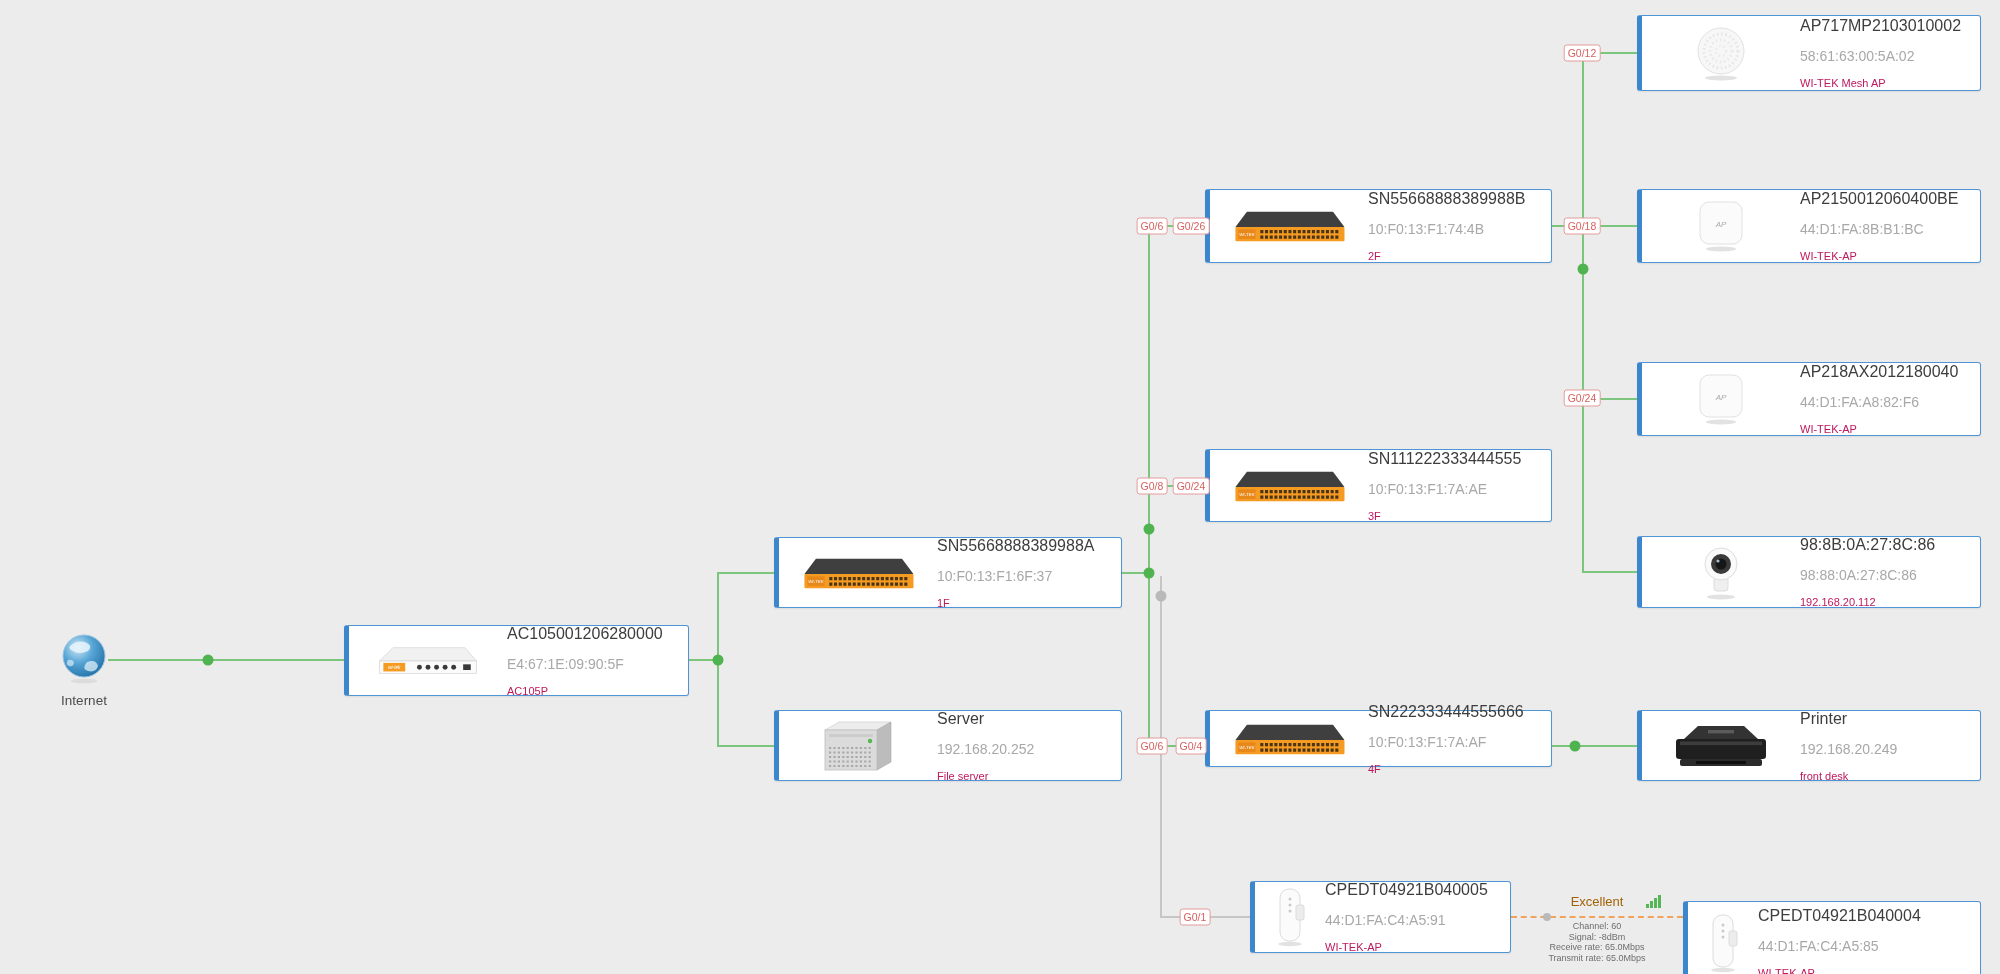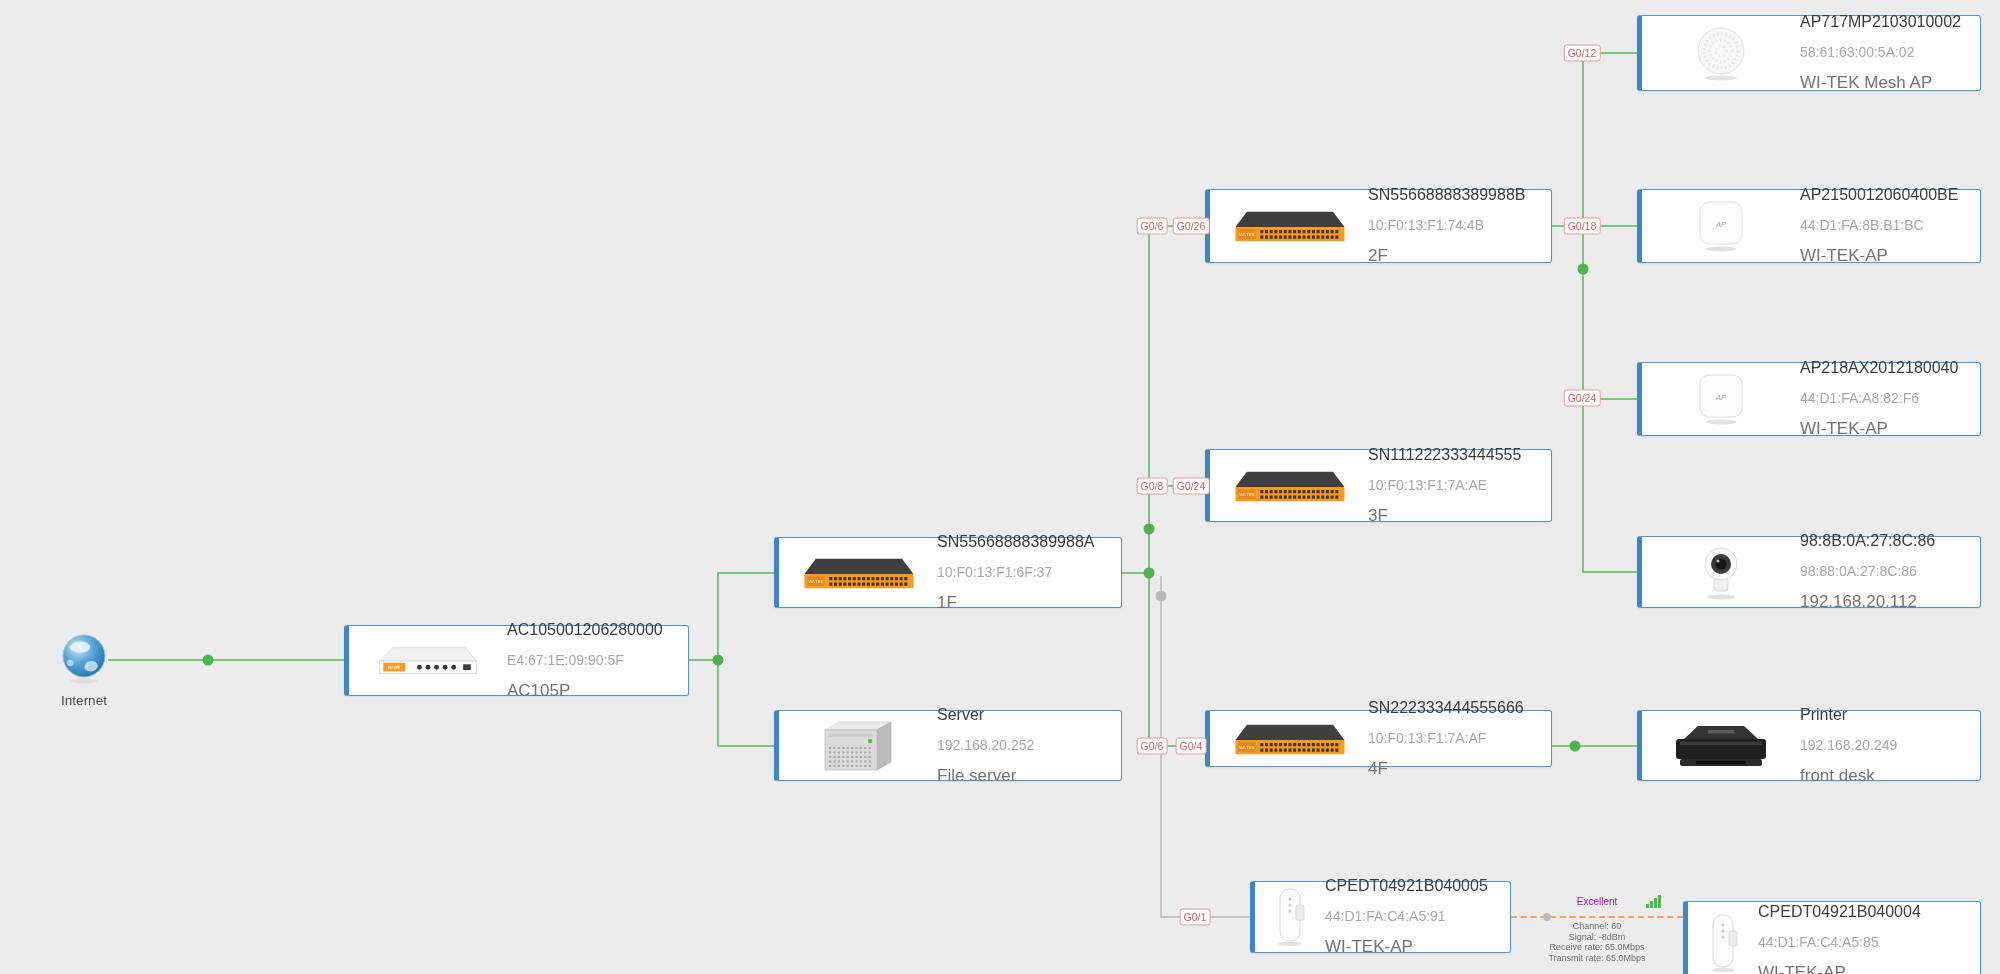--- a/index.html
+++ b/index.html
@@ -24,28 +24,28 @@
 
   
   .card { position:absolute; background:#fff; border:1px solid #4f95d5; border-left:5px solid #3c86cd;
           border-radius:3px; display:flex; align-items:center; z-index:3;
           box-shadow:0 1px 2px rgba(0,0,0,0.07); }
   .icon { width:158px; display:flex; justify-content:center; align-items:center; flex:0 0 auto;font-style:italic; }
   .card.cpe .icon { width:70px; }
   .ctext { display:flex; flex-direction:column; gap:13px; min-width:0; }
   .t1 { font-size:16px; color:#3d3d3d; }
   .t2 { font-size:14px; color:#a8a8a8; }
-  .t3 { font-size:17px; color:#737373; }
+  .t3 { font-size:11px; color:#be185d; }
 
   
   .inet-label { position:absolute; transform:translateX(-50%); font-size:13.5px; color:#4c4c4c; z-index:3; }
   .node-icon { position:absolute; z-index:3; }
 
   
-  .wl-quality { position:absolute; transform:translate(-50%,-50%); font-size:10px; color:#a21caf; z-index:4;text-align:center; }
+  .wl-quality { position:absolute; transform:translate(-50%,-50%); font-size:13px; color:#a16207; z-index:4;text-align:center; }
   .wl-details { position:absolute; transform:translateX(-50%); font-size:9px; line-height:10.5px; color:#6e6e6e;
                 text-align:center; z-index:4; white-space:nowrap; }
   .sigbars { position:absolute; display:flex; align-items:flex-end; gap:1px; height:13px; z-index:4; }
   .sigbars span { width:3px; background:#54b654; display:block; }
 </style>
 </head>
 <body>
 
 <div id="canvas">
 

